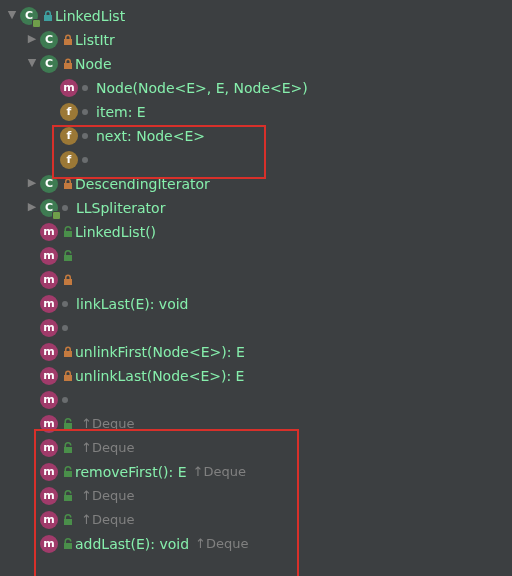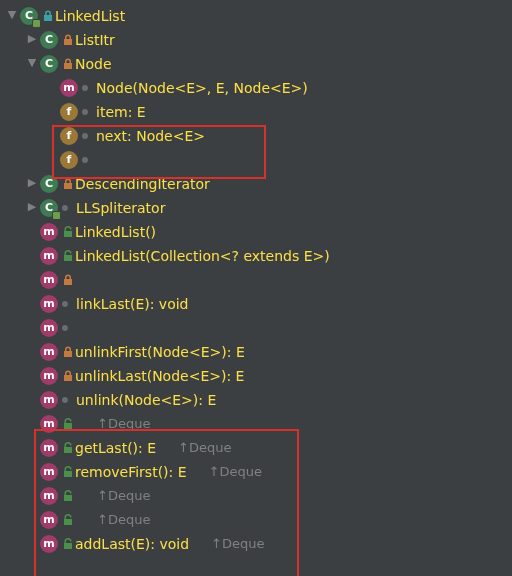--- a/index.html
+++ b/index.html
@@ -77,25 +77,25 @@
   .dot {
     width: 6px;
     height: 6px;
     border-radius: 50%;
     background: #6a6d6f;
     display: inline-block;
     margin-right: 8px;
     flex-shrink: 0;
   }
   .label {
-    color: #fde047;
+    color: #86efac;
   }
   .inherit {
     color: #808080;
-    margin-left: 22px;
+    margin-left: 6px;
     font-size: 13px;
   }
   .highlight-box {
     position: absolute;
     border: 2px solid #d8302a;
     pointer-events: none;
     z-index: 5;
   }
 </style>
 </head>
@@ -197,21 +197,20 @@
   </div>
 
   <div class="row">
     <span class="spacer" style="width:36px"></span>
     <span class="kind method">m</span>
     <span class="vis">
       <svg width="10" height="12" viewBox="0 0 10 12">
           <path d="M3 5V3.5a2 2 0 114 0h1.5a3.5 3.5 0 10-7 0V5H1v6h8V5H3z" fill="#4a8f4a"></path>
         </svg>
     </span>
-    <span class="label">LinkedList(Collection&lt;? extends E&gt;)</span>
   </div>
 
   <div class="row">
     <span class="spacer" style="width:36px"></span>
     <span class="kind method">m</span>
     <span class="vis">
       <svg width="10" height="12" viewBox="0 0 10 12">
           <path d="M2 5V3.5a3 3 0 016 0V5h1v6H1V5h1zm1.5 0h3V3.5a1.5 1.5 0 10-3 0V5z" fill="#c47a3f"></path>
         </svg>
     </span>
@@ -249,42 +248,40 @@
           <path d="M2 5V3.5a3 3 0 016 0V5h1v6H1V5h1zm1.5 0h3V3.5a1.5 1.5 0 10-3 0V5z" fill="#c47a3f"></path>
         </svg>
     </span>
     <span class="label">unlinkLast(Node&lt;E&gt;): E</span>
   </div>
 
   <div class="row">
     <span class="spacer" style="width:36px"></span>
     <span class="kind method">m</span>
     <span class="dot"></span>
-    <span class="label">unlink(Node&lt;E&gt;): E</span>
-  </div>
-
-  <div class="row">
-    <span class="spacer" style="width:36px"></span>
-    <span class="kind method">m</span>
-    <span class="vis">
-      <svg width="10" height="12" viewBox="0 0 10 12">
-          <path d="M3 5V3.5a2 2 0 114 0h1.5a3.5 3.5 0 10-7 0V5H1v6h8V5H3z" fill="#4a8f4a"></path>
-        </svg>
-    </span>
-    <span class="inherit">↑Deque</span>
-  </div>
-  <div class="row">
-    <span class="spacer" style="width:36px"></span>
-    <span class="kind method">m</span>
-    <span class="vis">
-      <svg width="10" height="12" viewBox="0 0 10 12">
-          <path d="M3 5V3.5a2 2 0 114 0h1.5a3.5 3.5 0 10-7 0V5H1v6h8V5H3z" fill="#4a8f4a"></path>
-        </svg>
-    </span>
-    <span class="label">getLast(): E</span>
+  </div>
+
+  <div class="row">
+    <span class="spacer" style="width:36px"></span>
+    <span class="kind method">m</span>
+    <span class="vis">
+      <svg width="10" height="12" viewBox="0 0 10 12">
+          <path d="M3 5V3.5a2 2 0 114 0h1.5a3.5 3.5 0 10-7 0V5H1v6h8V5H3z" fill="#4a8f4a"></path>
+        </svg>
+    </span>
+    <span class="inherit">↑Deque</span>
+  </div>
+  <div class="row">
+    <span class="spacer" style="width:36px"></span>
+    <span class="kind method">m</span>
+    <span class="vis">
+      <svg width="10" height="12" viewBox="0 0 10 12">
+          <path d="M3 5V3.5a2 2 0 114 0h1.5a3.5 3.5 0 10-7 0V5H1v6h8V5H3z" fill="#4a8f4a"></path>
+        </svg>
+    </span>
     <span class="inherit">↑Deque</span>
   </div>
   <div class="row">
     <span class="spacer" style="width:36px"></span>
     <span class="kind method">m</span>
     <span class="vis">
       <svg width="10" height="12" viewBox="0 0 10 12">
           <path d="M3 5V3.5a2 2 0 114 0h1.5a3.5 3.5 0 10-7 0V5H1v6h8V5H3z" fill="#4a8f4a"></path>
         </svg>
     </span>

